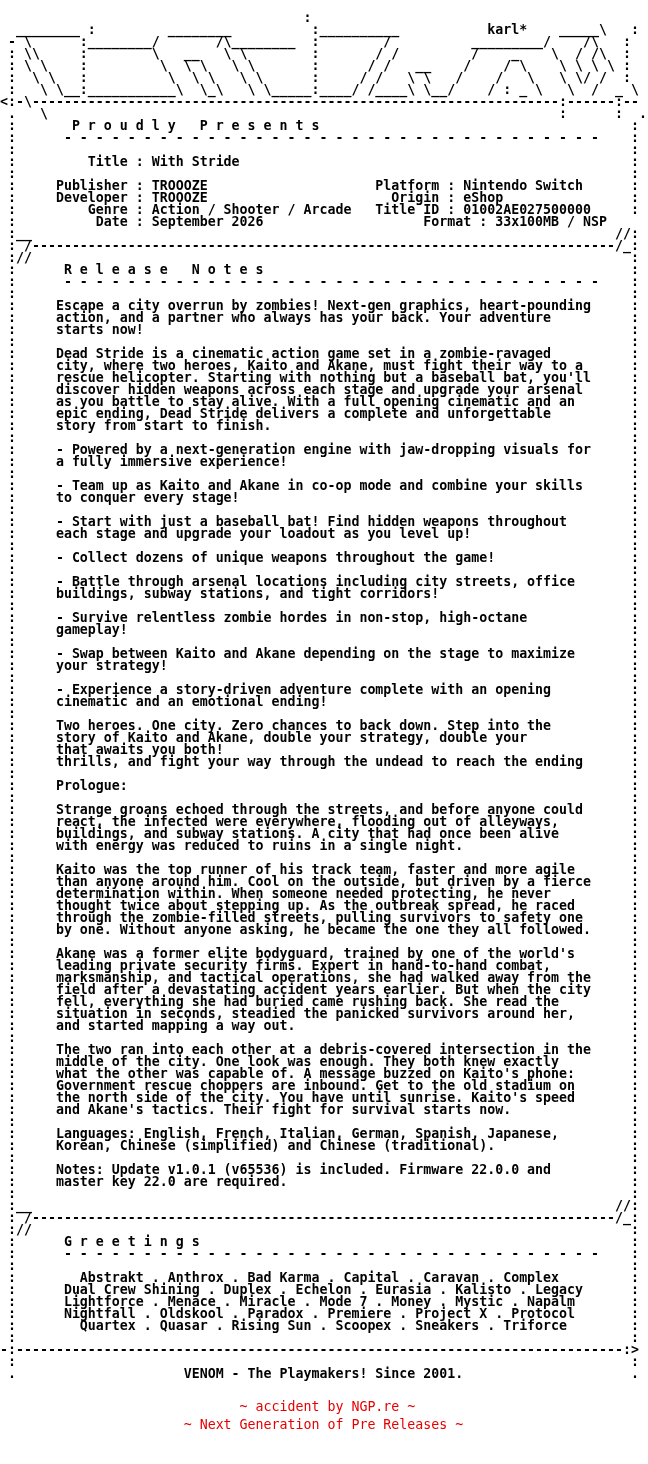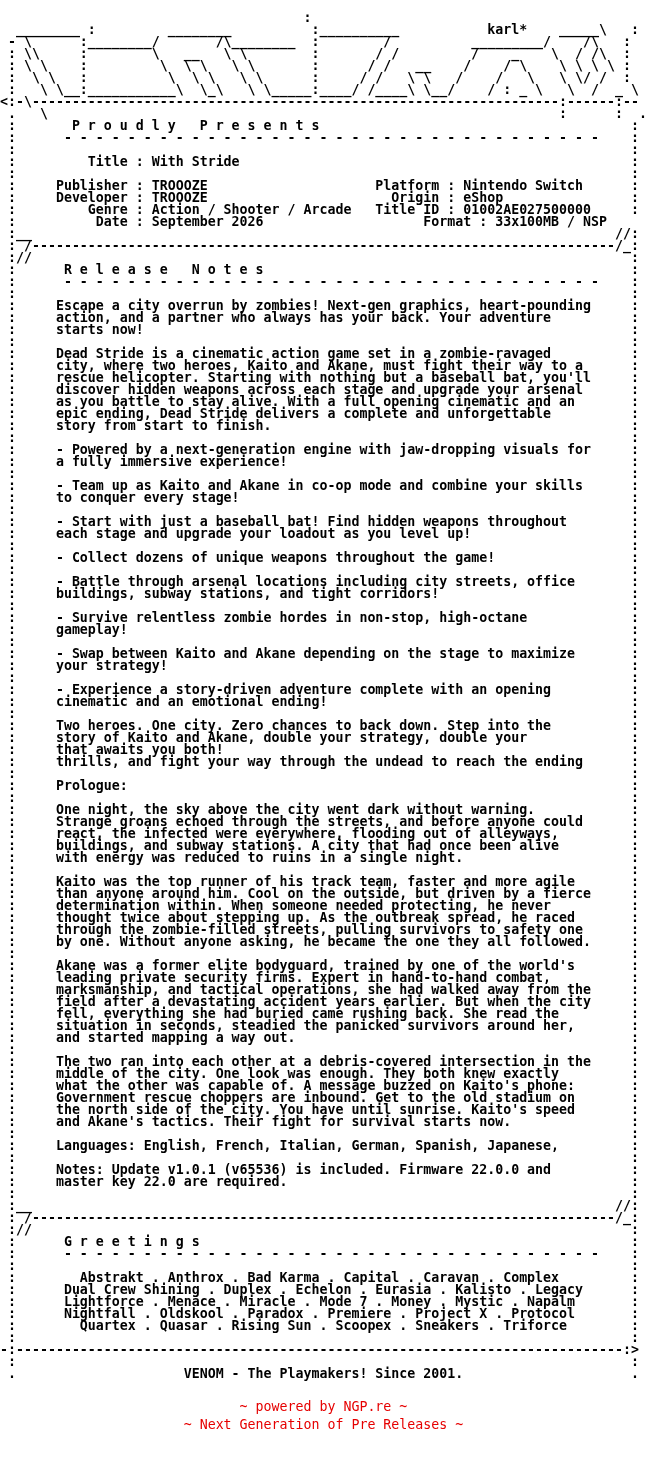--- a/index.html
+++ b/index.html
@@ -95,21 +95,20 @@
       <div class="line"> :     - Experience a story-driven adventure complete with an opening          :</div>
       <div class="line"> :     cinematic and an emotional ending!                                      :</div>
       <div class="line"> :                                                                             :</div>
       <div class="line"> :     Two heroes. One city. Zero chances to back down. Step into the          :</div>
       <div class="line"> :     story of Kaito and Akane, double your strategy, double your             :</div>
       <div class="line"> :     that awaits you both!                                                   :</div>
       <div class="line"> :     thrills, and fight your way through the undead to reach the ending      :</div>
       <div class="line"> :                                                                             :</div>
       <div class="line"> :     Prologue:                                                               :</div>
       <div class="line"> :                                                                             :</div>
-      <div class="line"> :     One night, the sky above the city went dark without warning.            :</div>
       <div class="line"> :     Strange groans echoed through the streets, and before anyone could      :</div>
       <div class="line"> :     react, the infected were everywhere, flooding out of alleyways,         :</div>
       <div class="line"> :     buildings, and subway stations. A city that had once been alive         :</div>
       <div class="line"> :     with energy was reduced to ruins in a single night.                     :</div>
       <div class="line"> :                                                                             :</div>
       <div class="line"> :     Kaito was the top runner of his track team, faster and more agile       :</div>
       <div class="line"> :     than anyone around him. Cool on the outside, but driven by a fierce     :</div>
       <div class="line"> :     determination within. When someone needed protecting, he never          :</div>
       <div class="line"> :     thought twice about stepping up. As the outbreak spread, he raced       :</div>
       <div class="line"> :     through the zombie-filled streets, pulling survivors to safety one      :</div>
@@ -124,38 +123,39 @@
       <div class="line"> :     and started mapping a way out.                                          :</div>
       <div class="line"> :                                                                             :</div>
       <div class="line"> :     The two ran into each other at a debris-covered intersection in the     :</div>
       <div class="line"> :     middle of the city. One look was enough. They both knew exactly         :</div>
       <div class="line"> :     what the other was capable of. A message buzzed on Kaito's phone:       :</div>
       <div class="line"> :     Government rescue choppers are inbound. Get to the old stadium on       :</div>
       <div class="line"> :     the north side of the city. You have until sunrise. Kaito's speed       :</div>
       <div class="line"> :     and Akane's tactics. Their fight for survival starts now.               :</div>
       <div class="line"> :                                                                             :</div>
       <div class="line"> :     Languages: English, French, Italian, German, Spanish, Japanese,         :</div>
+      <div class="line"> :     Korean, Chinese (simplified) and Chinese (traditional).                 :</div>
       <div class="line"> :                                                                             :</div>
       <div class="line"> :     Notes: Update v1.0.1 (v65536) is included. Firmware 22.0.0 and          :</div>
       <div class="line"> :     master key 22.0 are required.                                           :</div>
       <div class="line"> :                                                                             :</div>
       <div class="line"> :__                                                                         //:</div>
       <div class="line"> : /-------------------------------------------------------------------------/_:</div>
       <div class="line"> ://                                                                           :</div>
       <div class="line"> :      G r e e t i n g s                                                      :</div>
       <div class="line"> :      - - - - - - - - - - - - - - - - - - - - - - - - - - - - - - - - - -    :</div>
       <div class="line"> :                                                                             :</div>
       <div class="line"> :        Abstrakt . Anthrox . Bad Karma . Capital . Caravan . Complex         :</div>
       <div class="line"> :      Dual Crew Shining . Duplex . Echelon . Eurasia . Kalisto . Legacy      :</div>
       <div class="line"> :      Lightforce . Menace . Miracle . Mode 7 . Money . Mystic . Napalm       :</div>
       <div class="line"> :      Nightfall . Oldskool . Paradox . Premiere . Project X . Protocol       :</div>
       <div class="line"> :        Quartex . Quasar . Rising Sun . Scoopex . Sneakers . Triforce        :</div>
       <div class="line"> :                                                                             :</div>
       <div class="line">-:----------------------------------------------------------------------------:&gt;</div>
       <div class="line"> :                                                                             :</div>
       <div class="line"> .                     VENOM - The Playmakers! Since 2001.                     .</div>
       <div class="line"> </div>
-      <div class="line red red-first">                              ~ powered by NGP.re ~</div>
+      <div class="line red red-first">                              ~ accident by NGP.re ~</div>
       <div class="line red">                       ~ Next Generation of Pre Releases ~</div>
       <div class="line"> </div>
       <div class="line"> </div>
     </div>
 </div>
 
 </body></html>

